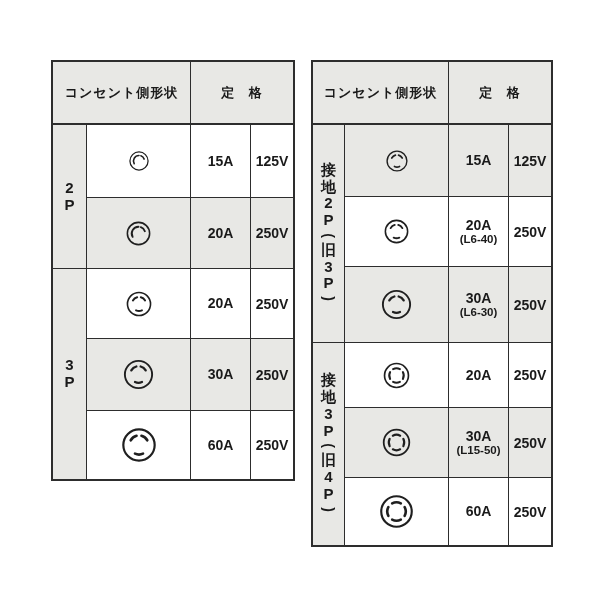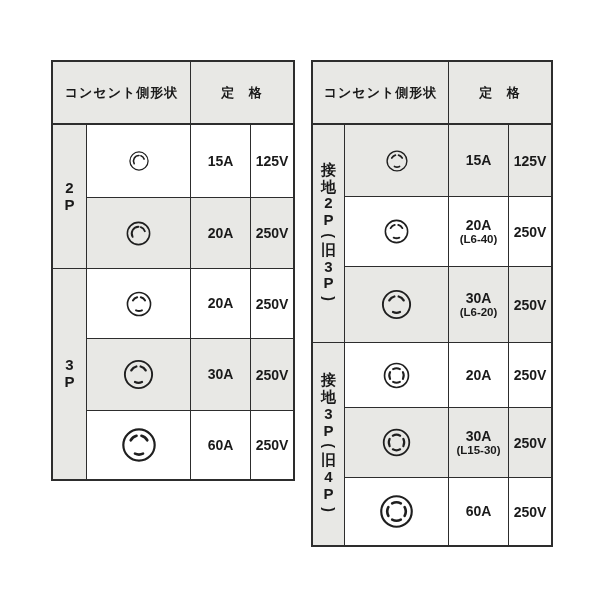--- a/index.html
+++ b/index.html
@@ -224,21 +224,21 @@
     <div class="cell icon-cell shaded" style="grid-row: 4;">
       <svg class="outlet-icon" width="33" height="33" viewBox="0 0 40 40">
         <circle cx="20" cy="20" r="16.5" fill="none" stroke="#1f1f1f" stroke-width="2.3"></circle>
         <path d="M11.3 15 A10 10 0 0 1 17.4 10.3" fill="none" stroke="#1f1f1f" stroke-width="2.8" stroke-linecap="round"></path>
         <path d="M22.6 10.3 A10 10 0 0 1 28.7 15" fill="none" stroke="#1f1f1f" stroke-width="2.8" stroke-linecap="round"></path>
         <path d="M15.8 29.1 A10 10 0 0 0 24.2 29.1" fill="none" stroke="#1f1f1f" stroke-width="2.8" stroke-linecap="round"></path>
       </svg>
     </div>
     <div class="cell amp-cell shaded" style="grid-row: 4;">
       <span>30A</span>
-      <span class="amp-sub">(L6-20)</span>
+      <span class="amp-sub">(L6-30)</span>
     </div>
     <div class="cell volt-cell shaded" style="grid-row: 4;">
       <span>250V</span>
     </div>
     <div class="section-label last-row" style="grid-row: 5 / span 3;">
       <span class="vchar">接</span>
       <span class="vchar">地</span>
       <span class="vchar">3</span>
       <span class="vchar">P</span>
       <span class="vchar paren">(</span>
@@ -266,21 +266,21 @@
       <svg class="outlet-icon" width="31" height="31" viewBox="0 0 40 40">
         <circle cx="20" cy="20" r="16.5" fill="none" stroke="#1f1f1f" stroke-width="2.3"></circle>
         <path d="M15.3 11.2 A10 10 0 0 1 24.7 11.2" fill="none" stroke="#1f1f1f" stroke-width="2.8" stroke-linecap="round"></path>
         <path d="M28.8 15.3 A10 10 0 0 1 28.8 24.7" fill="none" stroke="#1f1f1f" stroke-width="2.8" stroke-linecap="round"></path>
         <path d="M24.7 28.8 A10 10 0 0 1 15.3 28.8" fill="none" stroke="#1f1f1f" stroke-width="2.8" stroke-linecap="round"></path>
         <path d="M11.2 24.7 A10 10 0 0 1 11.2 15.3" fill="none" stroke="#1f1f1f" stroke-width="2.8" stroke-linecap="round"></path>
       </svg>
     </div>
     <div class="cell amp-cell shaded" style="grid-row: 6;">
       <span>30A</span>
-      <span class="amp-sub">(L15-30)</span>
+      <span class="amp-sub">(L15-50)</span>
     </div>
     <div class="cell volt-cell shaded" style="grid-row: 6;">
       <span>250V</span>
     </div>
     <div class="cell icon-cell last-row" style="grid-row: 7;">
       <svg class="outlet-icon" width="37" height="37" viewBox="0 0 40 40">
         <circle cx="20" cy="20" r="16.5" fill="none" stroke="#1f1f1f" stroke-width="2.3"></circle>
         <path d="M15.3 11.2 A10 10 0 0 1 24.7 11.2" fill="none" stroke="#1f1f1f" stroke-width="2.8" stroke-linecap="round"></path>
         <path d="M28.8 15.3 A10 10 0 0 1 28.8 24.7" fill="none" stroke="#1f1f1f" stroke-width="2.8" stroke-linecap="round"></path>
         <path d="M24.7 28.8 A10 10 0 0 1 15.3 28.8" fill="none" stroke="#1f1f1f" stroke-width="2.8" stroke-linecap="round"></path>

